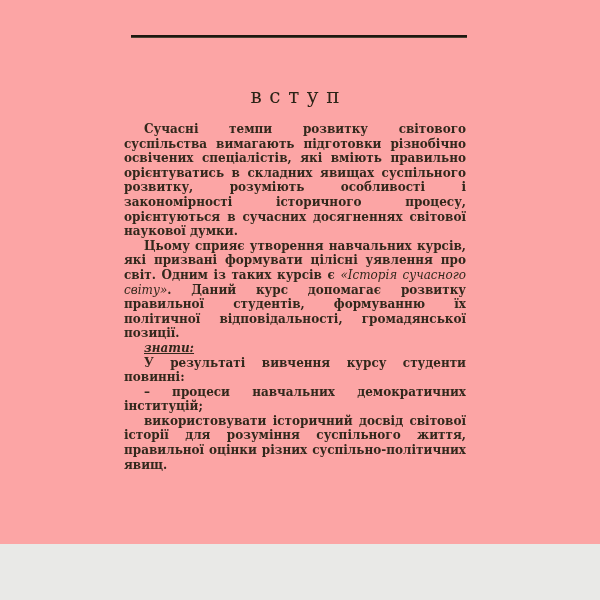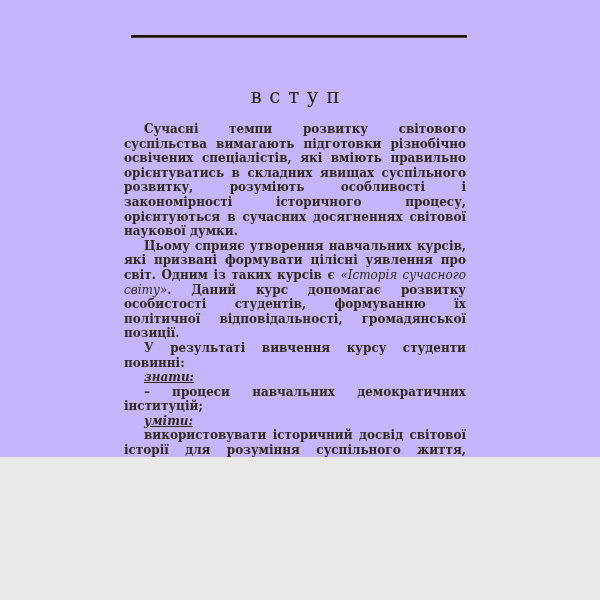--- a/index.html
+++ b/index.html
@@ -1,19 +1,19 @@
 <!DOCTYPE html>
 <html><head>
 <meta charset="utf-8">
 <style>
   html,body{margin:0;padding:0;background:#e9e9e7;}
   .page{
     position:relative;
-    width:600px;height:457px;
-    background:#c4b5fd;
+    width:600px;height:544px;
+    background:#fca5a5;
     overflow:hidden;
     font-family:"DejaVu Serif","Liberation Serif",serif;
     color:#32281c;
   }
   .rule{
     position:absolute;
     left:131px;top:35px;
     width:336px;height:2px;
     background:#1e1810;
     border-bottom:1px solid #4a4234;
@@ -64,21 +64,20 @@
   }
 </style>
 </head>
 <body>
 
 <div class="page">
   <div class="rule"></div>
   <h1 class="title">вступ</h1>
   <div class="body-text">
       <p><span>Сучасні темпи розвитку світового суспільства вимагають підготовки різнобічно освічених спеціалістів, які вміють правильно орієнтуватись в складних явищах суспільного розвитку, розуміють особливості і закономірності історичного процесу, орієнтуються в сучасних досягненнях світової наукової думки.</span></p>
-      <p><span>Цьому сприяє утворення навчальних курсів, які призвані формувати цілісні уявлення про світ. Одним із таких курсів є </span><span class="run-italic">«Історія сучасного світу»</span><span>. Даний курс допомагає розвитку особистості студентів, формуванню їх політичної відповідальності, громадянської позиції.</span></p>
+      <p><span>Цьому сприяє утворення навчальних курсів, які призвані формувати цілісні уявлення про світ. Одним із таких курсів є </span><span class="run-italic">«Історія сучасного світу»</span><span>. Даний курс допомагає розвитку правильної студентів, формуванню їх політичної відповідальності, громадянської позиції.</span></p>
+      <p><span class="run-label">знати:</span></p>
       <p><span>У результаті вивчення курсу студенти повинні:</span></p>
-      <p><span class="run-label">знати:</span></p>
       <p><span>– процеси навчальних демократичних інституцій;</span></p>
-      <p><span class="run-label">уміти:</span></p>
       <p><span>використовувати історичний досвід світової історії для розуміння суспільного життя, правильної оцінки різних суспільно-політичних явищ.</span></p>
     </div>
   <div class="page-number">4</div>
 </div>
 
 </body></html>

